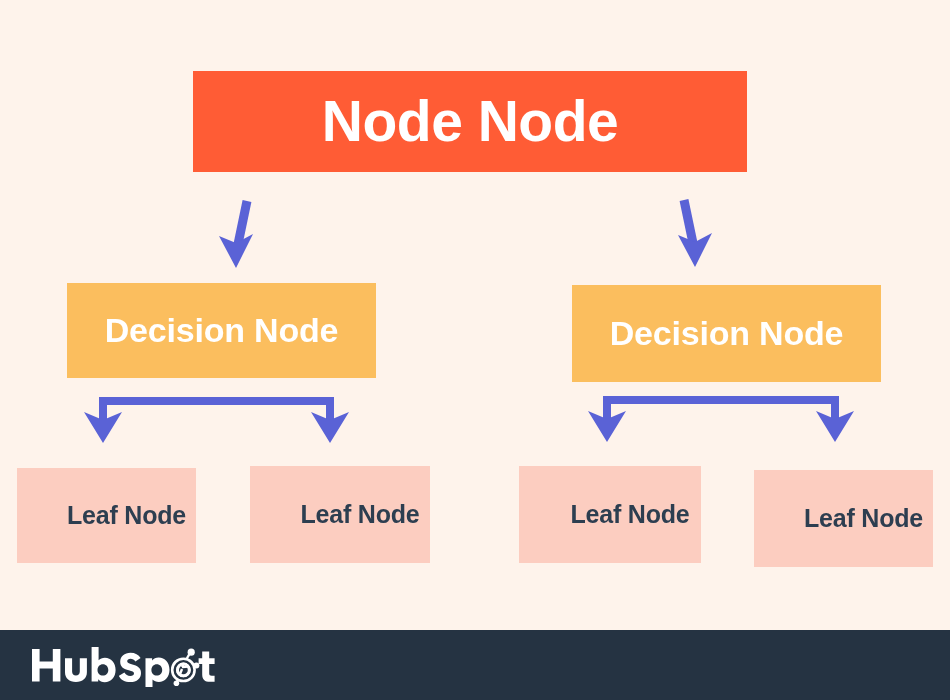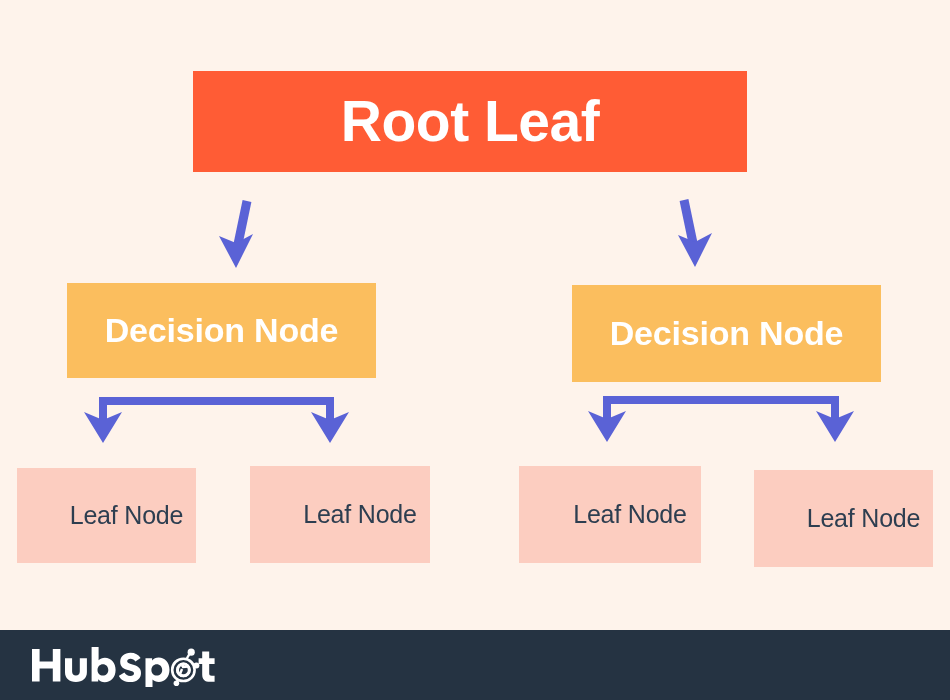--- a/index.html
+++ b/index.html
@@ -51,21 +51,21 @@
 
   .node-decision {
     color: #ffffff;
     font-size: 34px;
     font-weight: 700;
     letter-spacing: -0.2px;
   }
 
   .node-leaf {
     font-size: 25px;
-    font-weight: 400;
+    font-weight: 700;
     letter-spacing: -0.2px;
     padding-left: 40px;
   }
 
   
   #arrow-layer {
     position: absolute;
     left: 0;
     top: 0;
     width: 950px;
@@ -121,21 +121,21 @@
       <g>
         <path d="M 603 400 L 839 400" stroke="#5a62d6" stroke-width="8" fill="none"></path>
         <path d="M 607 398 L 607 420" stroke="#5a62d6" stroke-width="8" fill="none"></path>
         <path d="M 835 398 L 835 420" stroke="#5a62d6" stroke-width="8" fill="none"></path>
         <path d="M 607 442 L 588 411 L 607 419 L 626 411 Z" fill="#5a62d6"></path>
         <path d="M 835 442 L 816 411 L 835 419 L 854 411 Z" fill="#5a62d6"></path>
       </g>
     </svg>
 
     <div class="node node-root" style="left:193px; top:71px; width:554px; height:101px; background:#ff5c35;">
-      <span>Root Leaf</span>
+      <span>Node Node</span>
     </div>
 
     <div class="node node-decision" style="left:67px; top:283px; width:309px; height:95px; background:#fbbe5e;">
       <span>Decision Node</span>
     </div>
 
     <div class="node node-decision" style="left:572px; top:285px; width:309px; height:97px; background:#fbbe5e;">
       <span>Decision Node</span>
     </div>
 

